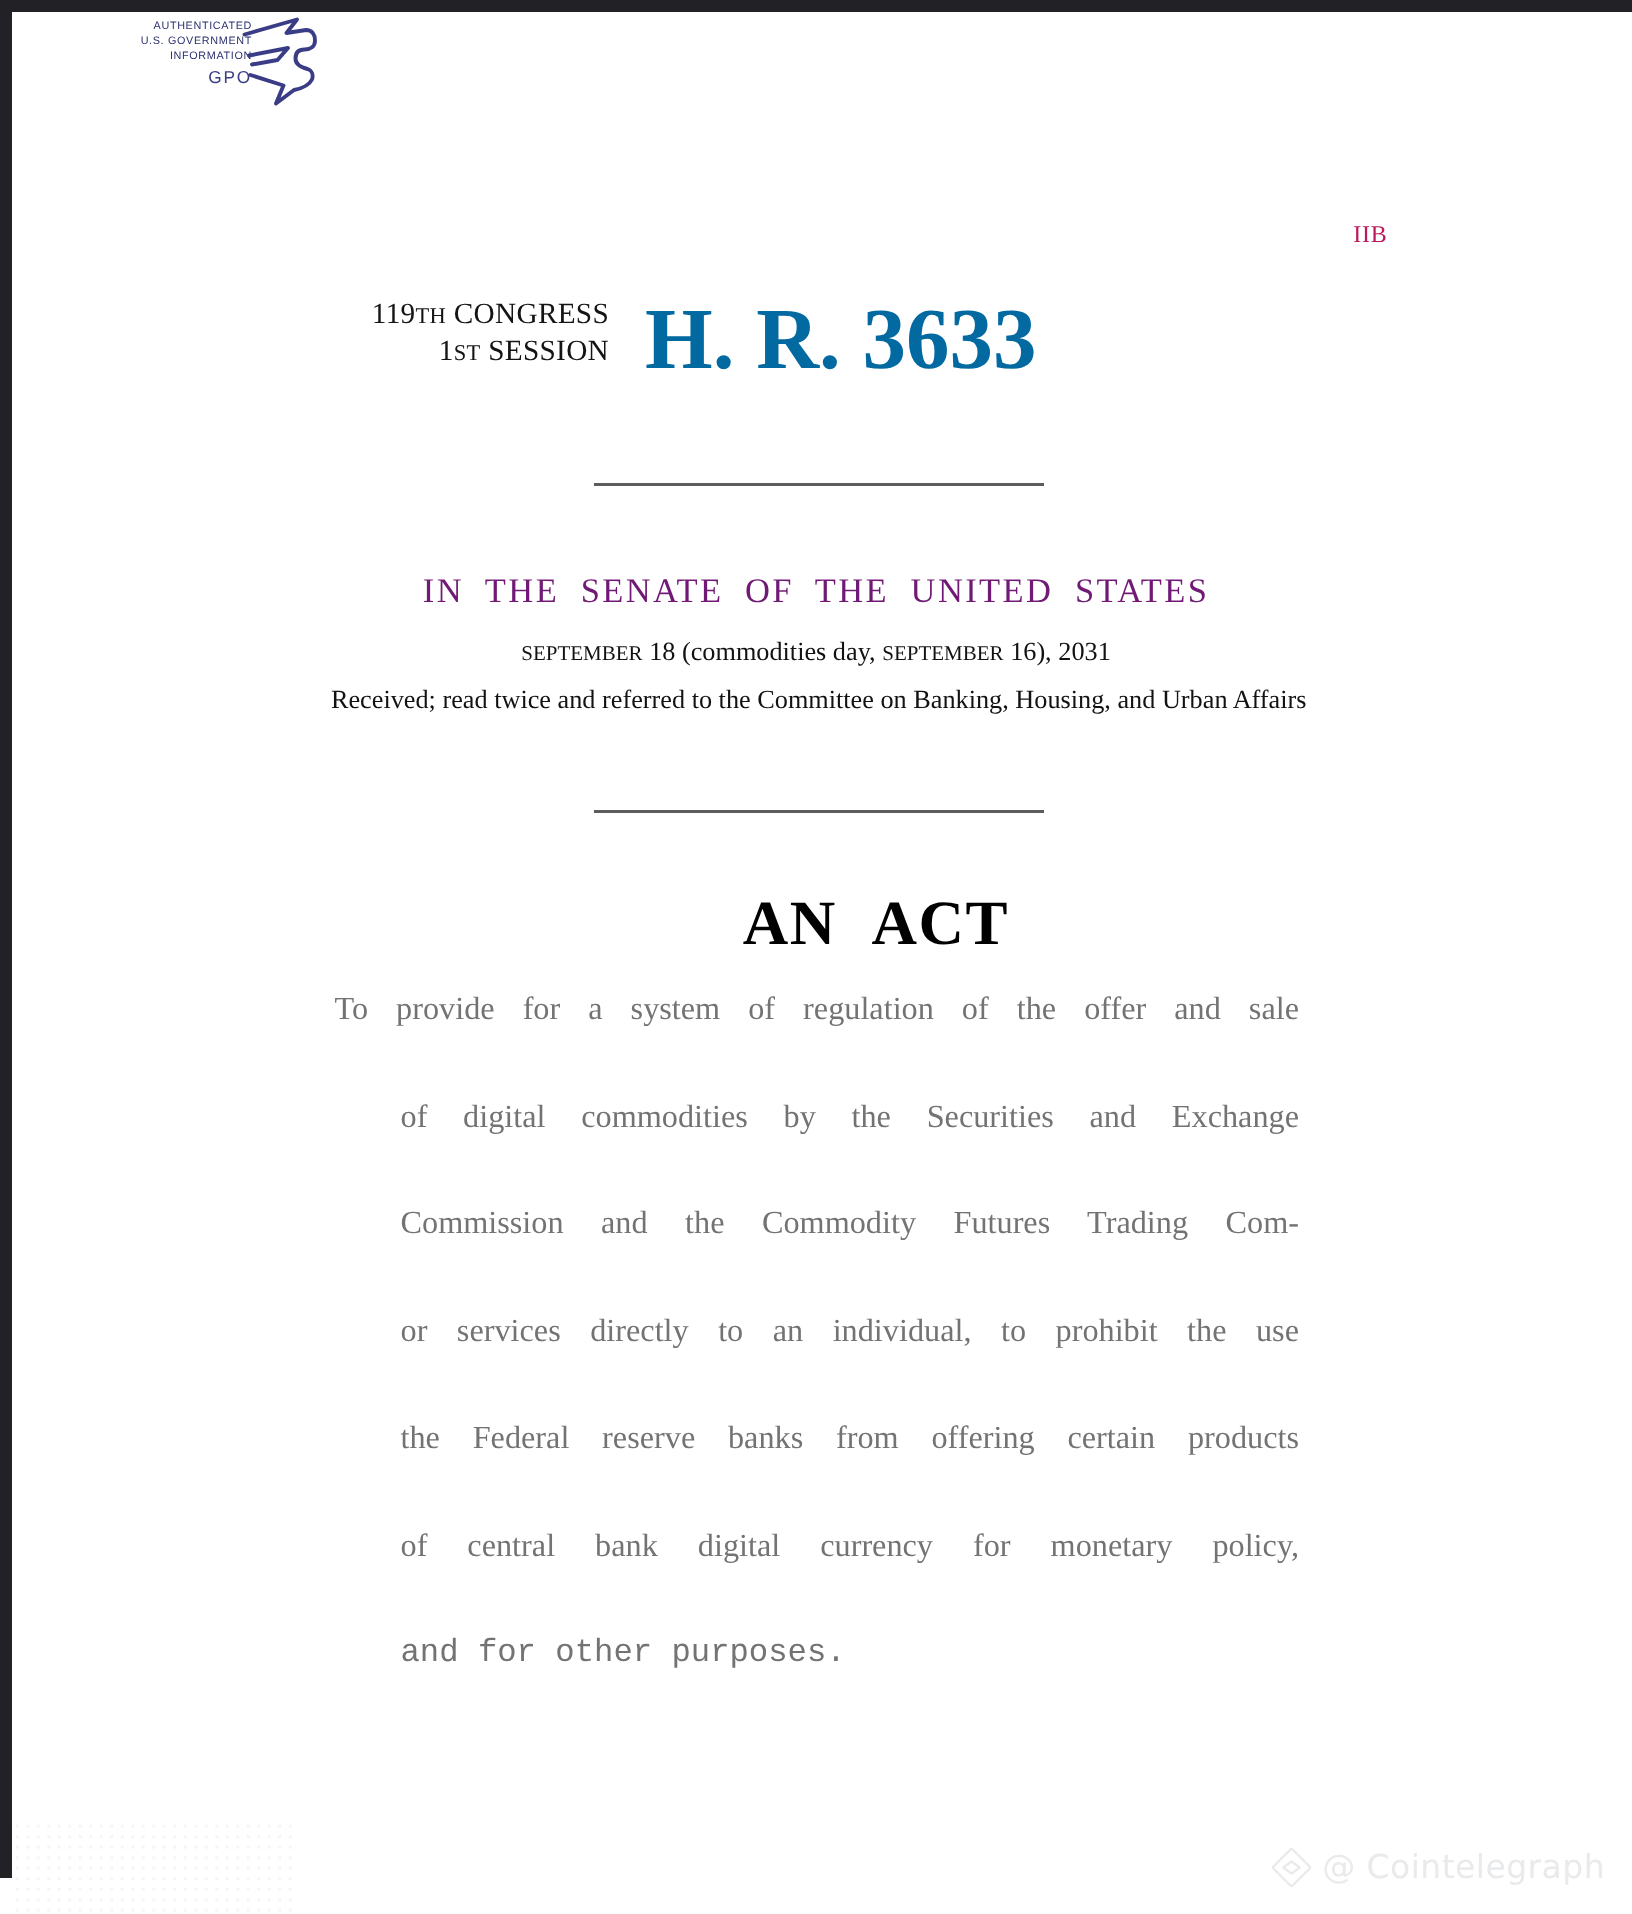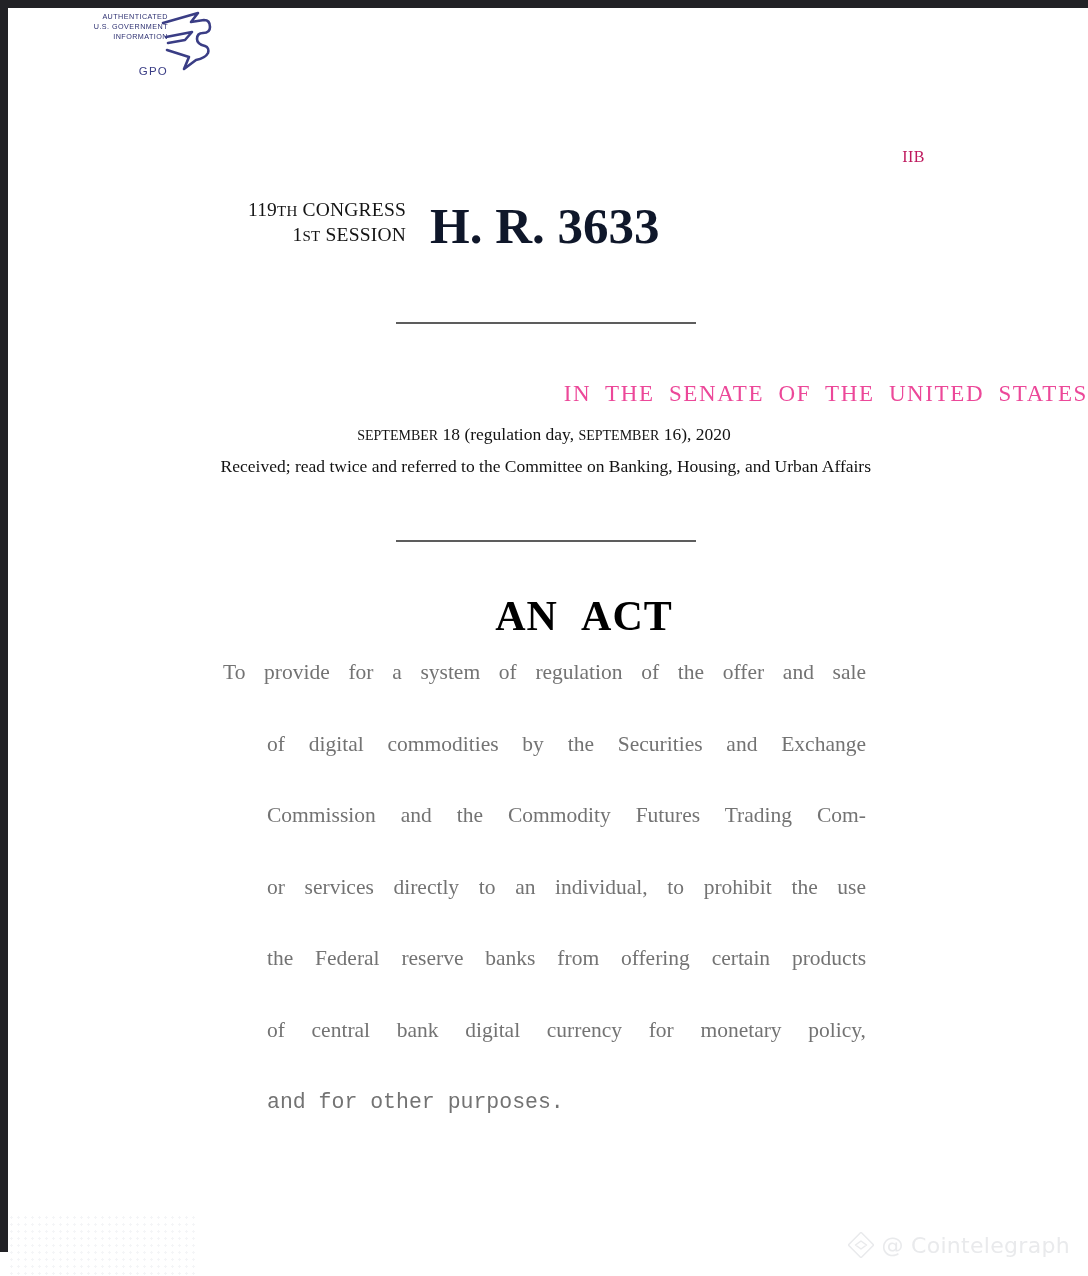--- a/index.html
+++ b/index.html
@@ -73,21 +73,20 @@
   #gpo-seal .seal-gpo {
     position: absolute;
     left: 0;
     top: 36px;
     width: 82px;
     text-align: right;
     font-family: "Liberation Sans", "DejaVu Sans", sans-serif;
     font-size: 11.5px;
     letter-spacing: 1.2px;
     color: #3a3d85;
-    margin-top: 19px;
   }
   #gpo-seal .seal-bird {
     position: absolute;
     right: -4px;
     top: 0;
     width: 54px;
     height: 62px;
   }
 
   
@@ -122,50 +121,50 @@
     letter-spacing: .2px;
     white-space: nowrap;
   }
   .sc .small {
     font-size: 15px;
   }
   #bill-number {
     position: absolute;
     left: 430px;
     top: 0;
-    font-size: 51px;
+    font-size: 58px;
     font-weight: bold;
     letter-spacing: 0px;
     line-height: 72px;
-    color: #0f172a;
+    color: #0369a1;
     white-space: nowrap;
   }
 
   
   .rule {
     position: absolute;
     left: 396px;
     width: 300px;
     height: 2px;
     background: #5d5d5d;
   }
   #rule-1 { top: 322px; }
   #rule-2 { top: 540px; }
 
   
   #senate-line {
     position: absolute;
     left: 0;
     top: 381px;
     width: 1088px;
-    text-align: right;
+    text-align: center;
     font-size: 23px;
     letter-spacing: 1.6px;
     word-spacing: 7px;
-    color: #ec4899;
+    color: #701a75;
   }
   #date-line {
     position: absolute;
     left: 0;
     top: 424px;
     width: 1088px;
     text-align: center;
     font-size: 17.5px;
     color: #121212;
   }
@@ -285,24 +284,24 @@
     <div id="bill-number">H. R. 3633</div>
   </div>
 
   <div class="rule" id="rule-1"></div>
 
   <div id="senate-line">IN THE SENATE OF THE UNITED STATES</div>
 
   <div id="date-line">
     <span class="small">SEPTEMBER</span>
     <span>18</span>
-    <span>(regulation day,</span>
+    <span>(commodities day,</span>
     <span class="small">SEPTEMBER</span>
     <span>16),</span>
-    <span>2020</span>
+    <span>2031</span>
   </div>
 
   <div id="received-line">
     <span>Received; read twice and referred to the Committee on Banking, Housing, and</span>
     <span>Urban Affairs</span>
   </div>
 
   <div class="rule" id="rule-2"></div>
 
   <div id="act-title">AN ACT</div>

